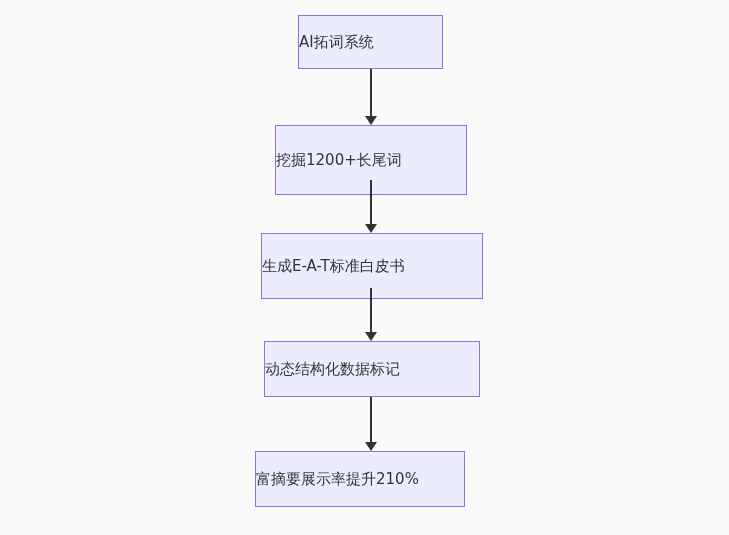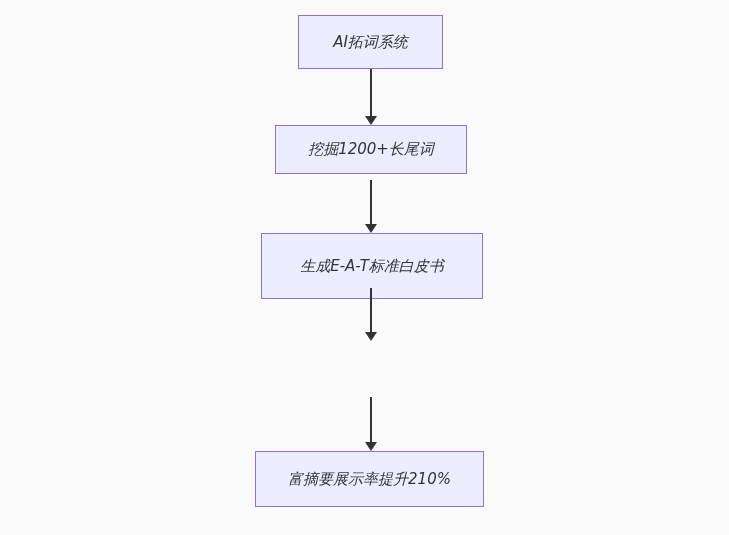--- a/index.html
+++ b/index.html
@@ -26,26 +26,25 @@
     width: 729px;
     height: 535px;
   }
   .node {
     position: absolute;
     background: var(--node-fill);
     border: 1px solid var(--node-border);
     color: var(--text-color);
     display: flex;
     align-items: center;
-    justify-content: center;
+    justify-content: flex-start;
     font-size: 15px;
     line-height: 1;
     text-align: center;
     white-space: nowrap;
-    font-style: italic;
   }
   .arrow {
     position: absolute;
     width: 12px;
     display: flex;
     flex-direction: column;
     align-items: center;
   }
   .arrow-line {
     width: 2px;
@@ -67,41 +66,44 @@
 
   <div class="node" style="left:298px; top:15px; width:145px; height:54px;">
     <span>AI拓词系统</span>
   </div>
 
   <div class="arrow" style="left:365px; top:69px; height:56px;">
     <div class="arrow-line"></div>
     <div class="arrow-head"></div>
   </div>
 
-  <div class="node" style="left:275px; top:125px; width:192px; height:49px;">
+  <div class="node" style="left:275px; top:125px; width:192px; height:70px;">
     <span>挖掘1200+长尾词</span>
   </div>
 
   <div class="arrow" style="left:365px; top:180px; height:53px;">
     <div class="arrow-line"></div>
     <div class="arrow-head"></div>
   </div>
 
   <div class="node" style="left:261px; top:233px; width:222px; height:66px;">
     <span>生成E-A-T标准白皮书</span>
   </div>
 
   <div class="arrow" style="left:365px; top:288px; height:53px;">
     <div class="arrow-line"></div>
     <div class="arrow-head"></div>
   </div>
 
+  <div class="node" style="left:264px; top:341px; width:216px; height:56px;">
+    <span>动态结构化数据标记</span>
+  </div>
 
   <div class="arrow" style="left:365px; top:397px; height:54px;">
     <div class="arrow-line"></div>
     <div class="arrow-head"></div>
   </div>
 
-  <div class="node" style="left:255px; top:451px; width:229px; height:56px;">
+  <div class="node" style="left:255px; top:451px; width:210px; height:56px;">
     <span>富摘要展示率提升210%</span>
   </div>
 
 </div>
 
 </body></html>

